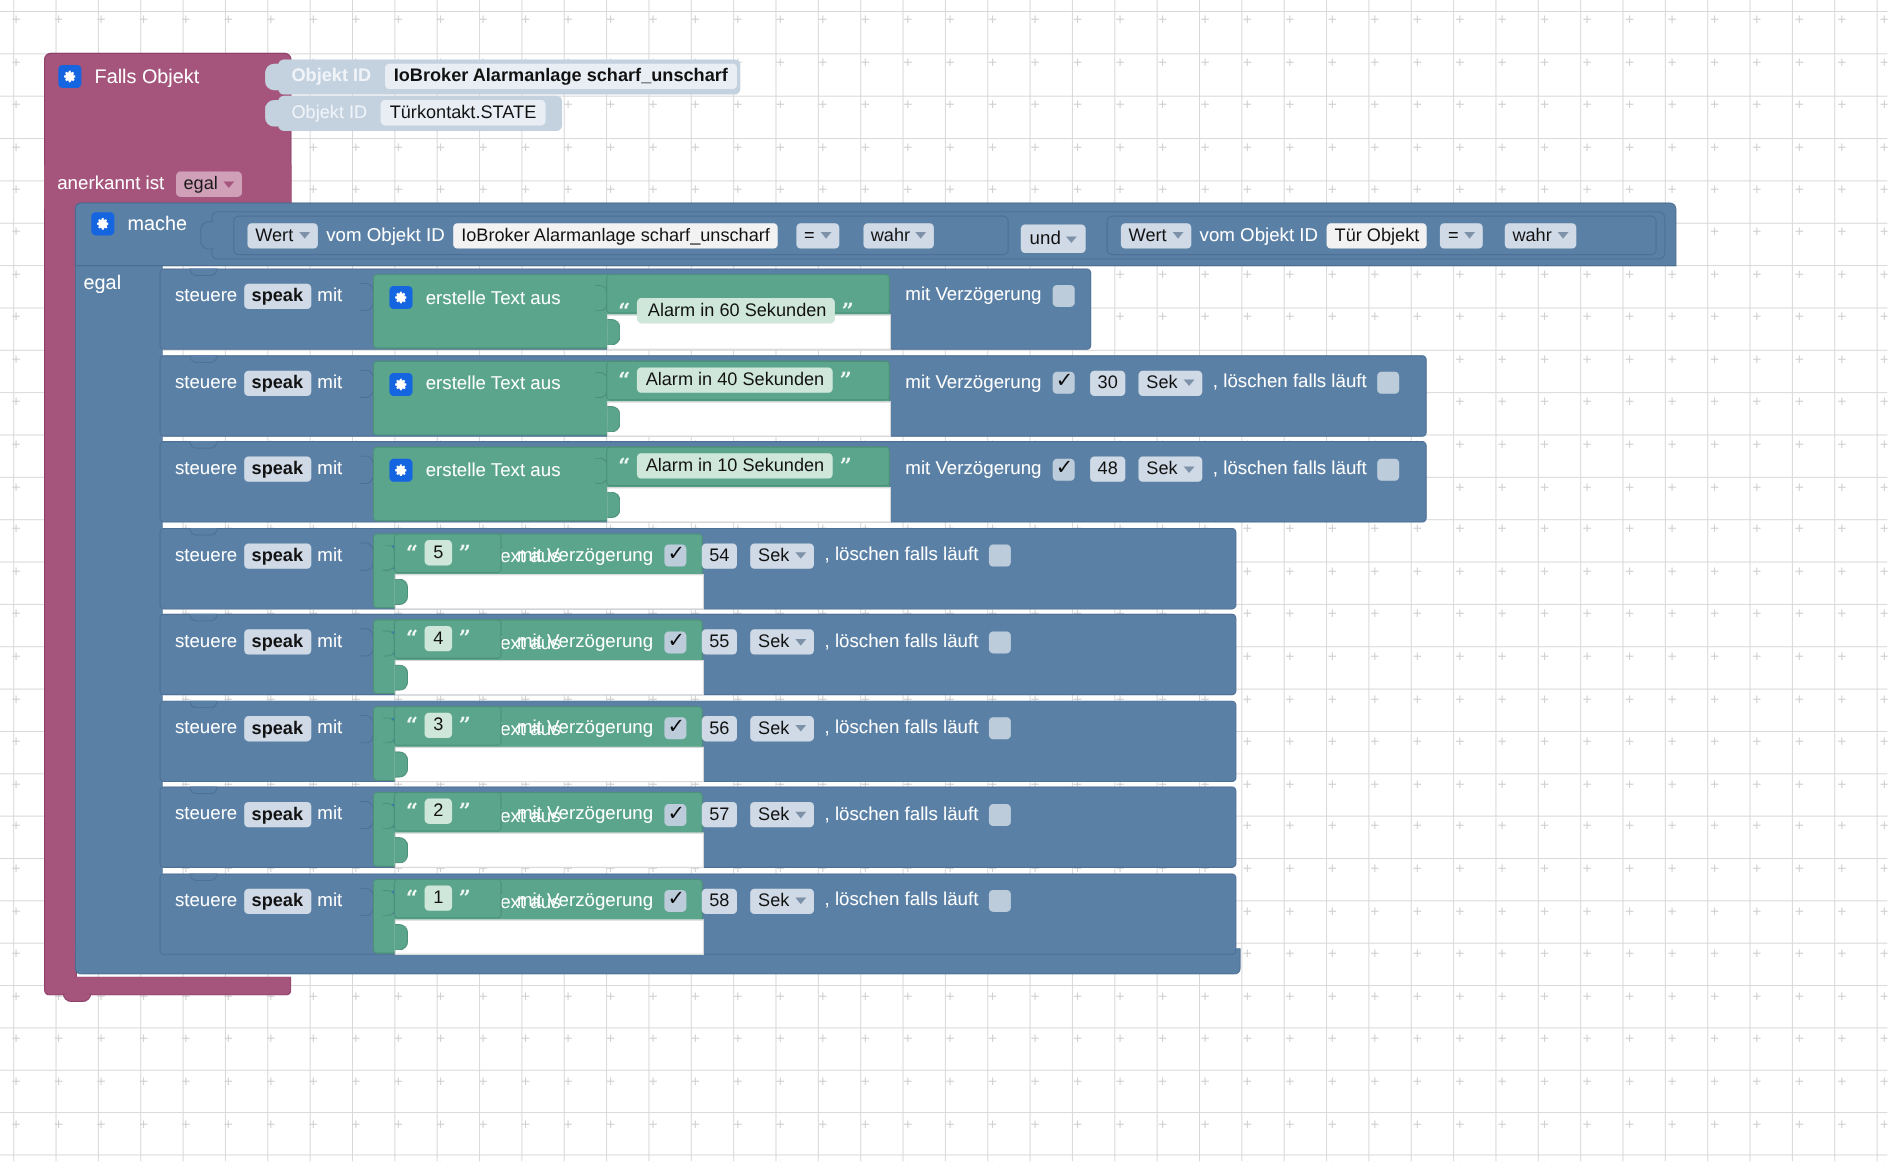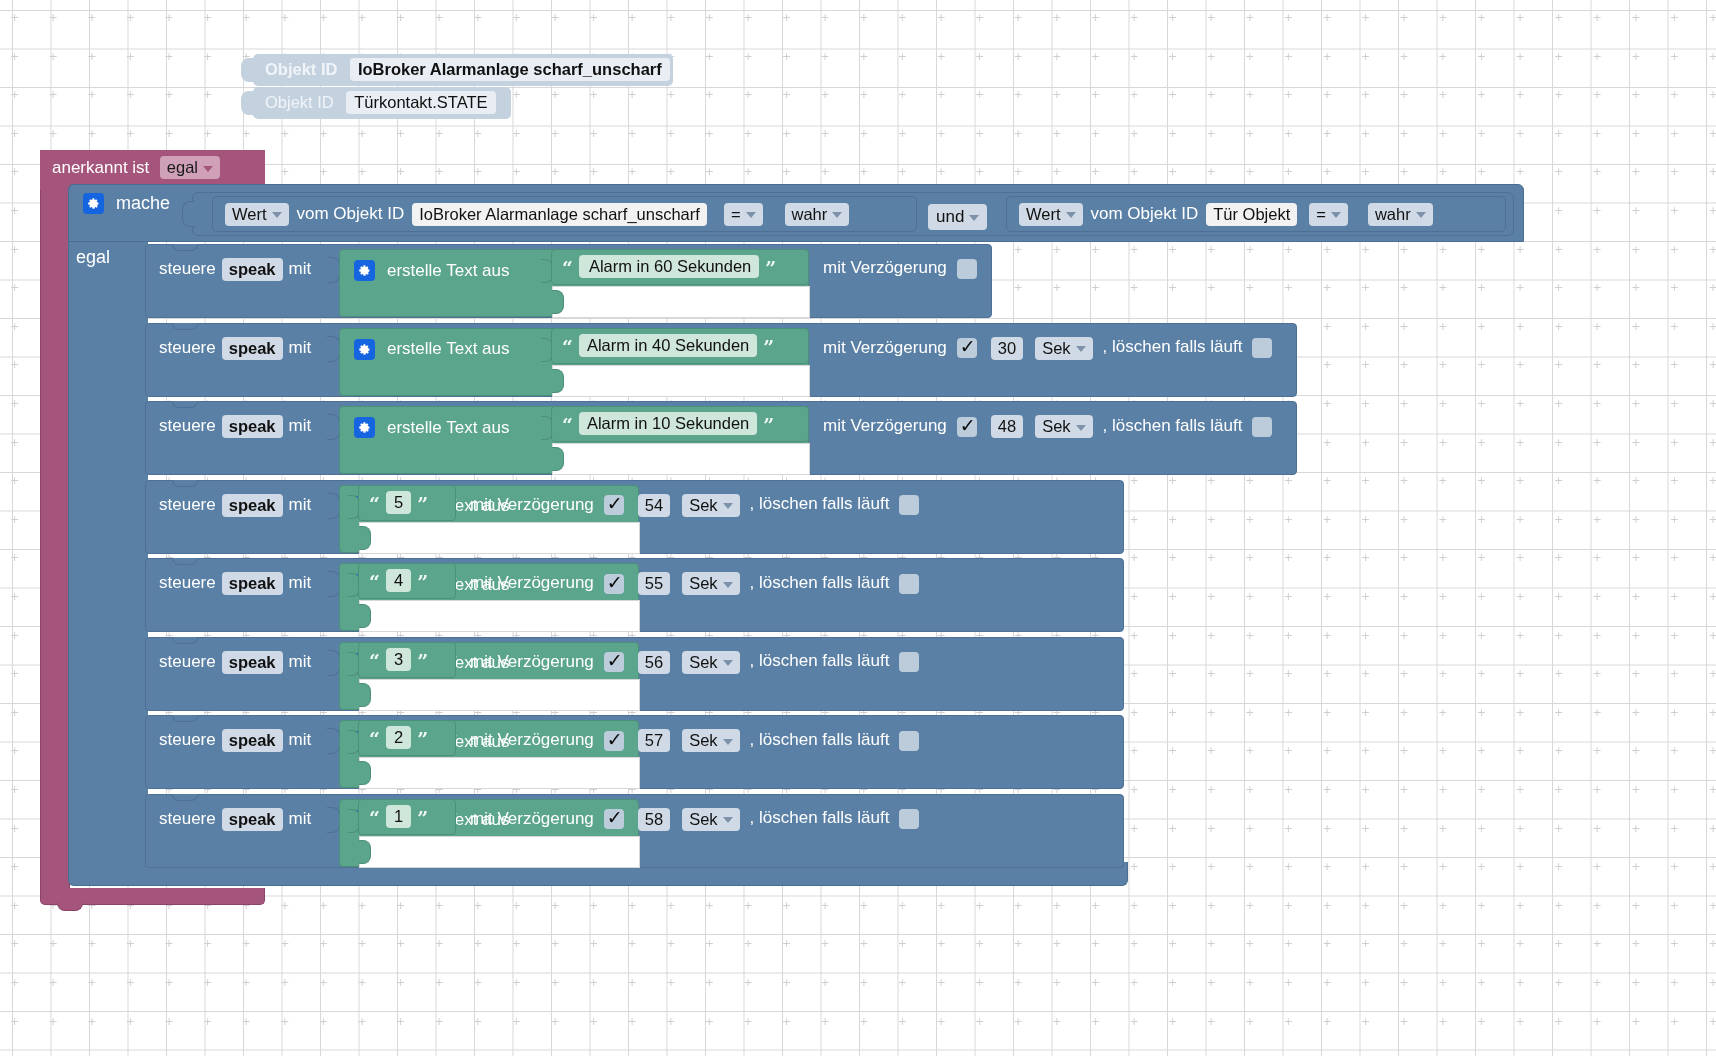--- a/index.html
+++ b/index.html
@@ -1468,20 +1468,37 @@
       <span class="grid-cross" style="left: 1438.2px; top: 1054.2px;">+</span>
       <span class="grid-cross" style="left: 1476.8px; top: 1054.2px;">+</span>
       <span class="grid-cross" style="left: 1515.4px; top: 1054.2px;">+</span>
       <span class="grid-cross" style="left: 1554px; top: 1054.2px;">+</span>
       <span class="grid-cross" style="left: 1592.6px; top: 1054.2px;">+</span>
       <span class="grid-cross" style="left: 1631.2px; top: 1054.2px;">+</span>
       <span class="grid-cross" style="left: 1669.8px; top: 1054.2px;">+</span>
       <span class="grid-cross" style="left: 1708.4px; top: 1054.2px;">+</span>
     </div>
 
+  <div class="blk hat-block" style="left: 40px; top: 48px; width: 225px; height: 142px; border-radius: 6px 6px 0px 0px; z-index: 2; position: absolute;">
+    <div style="position:absolute; left:12px; top:10px; display:flex; align-items:center;">
+      <span class="gear">
+        <svg width="13" height="13" viewBox="0 0 16 16">
+            <path fill="#ffffff" d="M8 5.2a2.8 2.8 0 100 5.6 2.8 2.8 0 000-5.6zm0 4.2a1.4 1.4 0 110-2.8 1.4 1.4 0 010 2.8z"></path>
+            <path fill="#ffffff" d="M14 9.1V6.9l-1.7-.3-.4-1 .9-1.4-1.5-1.5-1.4.9-1-.4L9.1 1.5H6.9l-.3 1.7-1 .4-1.4-.9L2.7 4.2l.9 1.4-.4 1-1.7.3v2.2l1.7.3.4 1-.9 1.4 1.5 1.5 1.4-.9 1 .4.3 1.7h2.2l.3-1.7 1-.4 1.4.9 1.5-1.5-.9-1.4.4-1 1.7-.3z"></path>
+          </svg>
+      </span>
+      <span class="lbl" style="margin-left:12px; font-size:18px;">Falls Objekt</span>
+    </div>
+
+    <div style="position:absolute; left:12px; top:112px;">
+      <span class="field-pink">
+        <span>ist wahr</span><span class="caret-pink"></span>
+      </span>
+    </div>
+  </div>
 
   <div class="blk" style="left: 40px; top: 190px; width: 30px; height: 700px; background: rgb(165, 85, 124); border-left: 1px solid rgb(142, 65, 105); border-right: 1px solid rgb(142, 65, 105); z-index: 2; position: absolute;"></div>
   <div class="blk" style="left: 40px; top: 888px; width: 225px; height: 17px; background: rgb(165, 85, 124); border-right: 1px solid rgb(142, 65, 105); border-bottom: 1px solid rgb(142, 65, 105); border-left: 1px solid rgb(142, 65, 105); border-image: initial; border-top: none; border-radius: 0px 0px 5px 5px; z-index: 2; position: absolute;"></div>
   <div class="blk" style="left: 57px; top: 903px; width: 26px; height: 8px; background: rgb(165, 85, 124); border-left: 1px solid rgb(142, 65, 105); border-right: 1px solid rgb(142, 65, 105); border-bottom: 1px solid rgb(142, 65, 105); border-radius: 0px 0px 8px 8px; z-index: 2; position: absolute;"></div>
 
   <div class="blk" style="left: 40px; top: 150px; width: 225px; height: 40px; background: rgb(165, 85, 124); z-index: 2; position: absolute;">
     <div style="position:absolute; left:12px; top:6px; white-space:nowrap;">
       <span class="lbl">anerkannt ist</span>
       <span class="field-pink" style="margin-left:6px;">
         <span>egal</span><span class="caret-pink"></span>
@@ -1582,21 +1599,21 @@
               </svg>
             </span>
             <span class="lbl" style="margin-left:12px;">erstelle Text aus</span>
           </div>
           <div class="notch-green" style="left:201px; top:9px;"></div>
           <div class="white-slot" style="left:212px; top:36px; width:258px; height:32px; background:#ffffff;">
             <div class="notch-green" style="left:-1px; top:3px; background:#5ba58c; border-radius:0 8px 8px 0;"></div>
           </div>
         </div>
         <div class="text-block" style="position:absolute; left:405px; top:4px; width:258px; height:36px;">
-          <div style="position:absolute; left:10px; top:5px; white-space:nowrap;"><span class="quote">“</span><span class="field-green" style="margin:0 6px;padding-left:10px;">Alarm in 60 Sekunden</span><span class="quote">”</span></div>
+          <div style="position:absolute; left:10px; top:5px; white-space:nowrap;"><span class="quote">“</span><span class="field-green" style="margin:16px 6px;padding-left:10px;">Alarm in 60 Sekunden</span><span class="quote">”</span></div>
         </div>
         <div style="position:absolute; left:677px; top:13px; white-space:nowrap;"><span class="lbl">mit Verzögerung</span><span class="cbox" style="margin-left:10px;"></span></div>
       </div>
       <div class="blk stmt-block" style="left: 145px; top: 322.5px; width: 1152px; height: 74px; z-index: 2; position: absolute;">
         <div class="top-bump" style="left:26px; top:-1px;"></div>
         <div style="position:absolute; left:13px; top:13px; white-space:nowrap;"><span class="lbl">steuere</span><span class="field" style="margin:0 6px; font-weight:bold;">speak</span><span class="lbl">mit</span></div>
         <div class="notch" style="left:181px; top:12px; background:#5b80a5;"></div>
         <div class="text-block" style="position:absolute; left:193px; top:4px; width:470px; height:68px;">
           <div style="position:absolute; left:14px; top:10px; display:flex; align-items:center;">
             <span class="gear">

